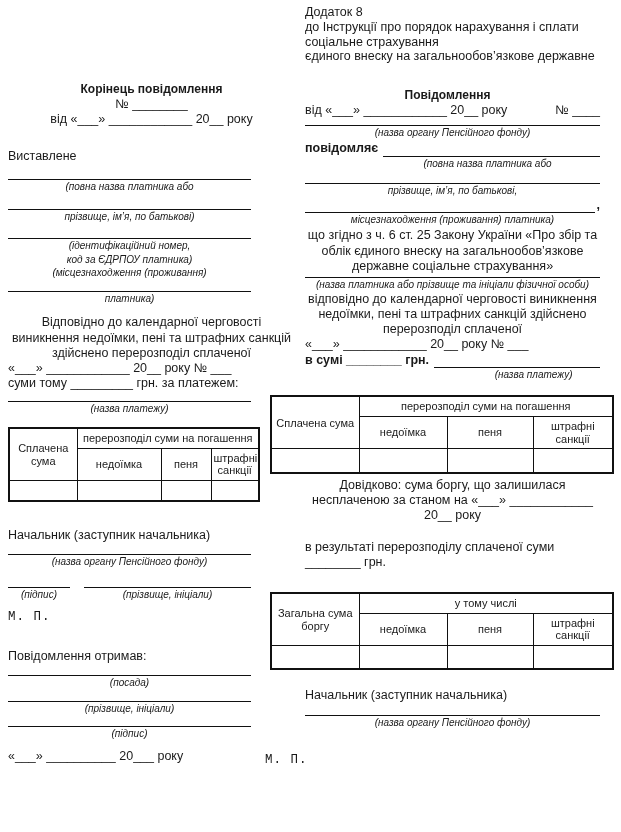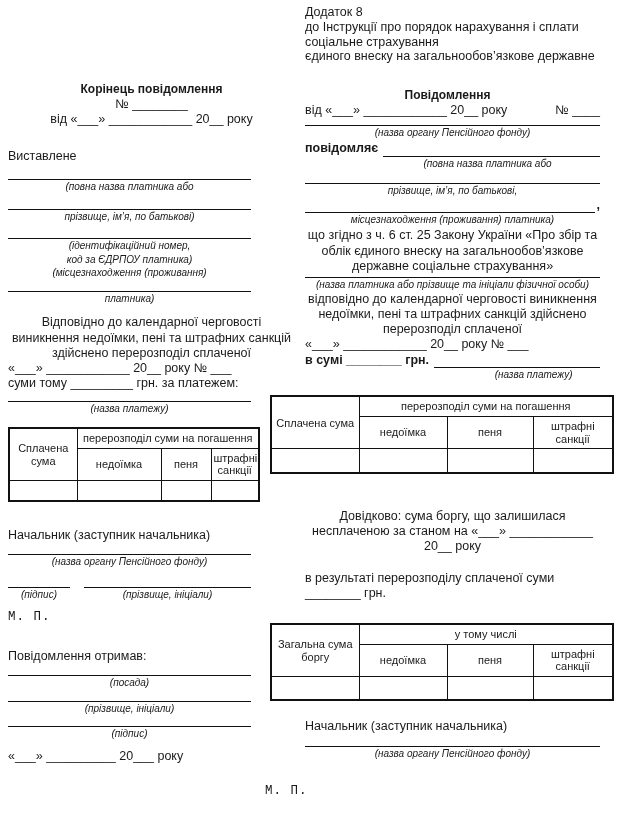--- a/index.html
+++ b/index.html
@@ -43,21 +43,21 @@
     border:1px solid #111; text-align:center; vertical-align:middle;
     padding:3px 2px; font-size:11px; line-height:1.15;
   }
   .tbl-left { width:250px; }
   .tbl-right { width:342px; margin-left:-25px; }
   .empty-row-s td { height:20px; }
   .empty-row-l td { height:24px; }
 
   .mt2{margin-top:2px;} .mt4{margin-top:4px;} .mt6{margin-top:6px;} .mt8{margin-top:8px;}
   .mt10{margin-top:10px;} .mt12{margin-top:12px;} .mt14{margin-top:14px;} .mt16{margin-top:16px;}
-  .mt18{margin-top:18px;} .mt20{margin-top:35px;} .mt22{margin-top:22px;} .mt24{margin-top:24px;}
+  .mt18{margin-top:18px;} .mt20{margin-top:4px;} .mt22{margin-top:22px;} .mt24{margin-top:24px;}
   .mt26{margin-top:26px;}
   .stamp { letter-spacing:1px;font-family:Liberation Mono, monospace; }
 </style>
 </head>
 <body>
 
 <div class="page">
 
   <div class="appendix">
     <div>Додаток 8</div>

